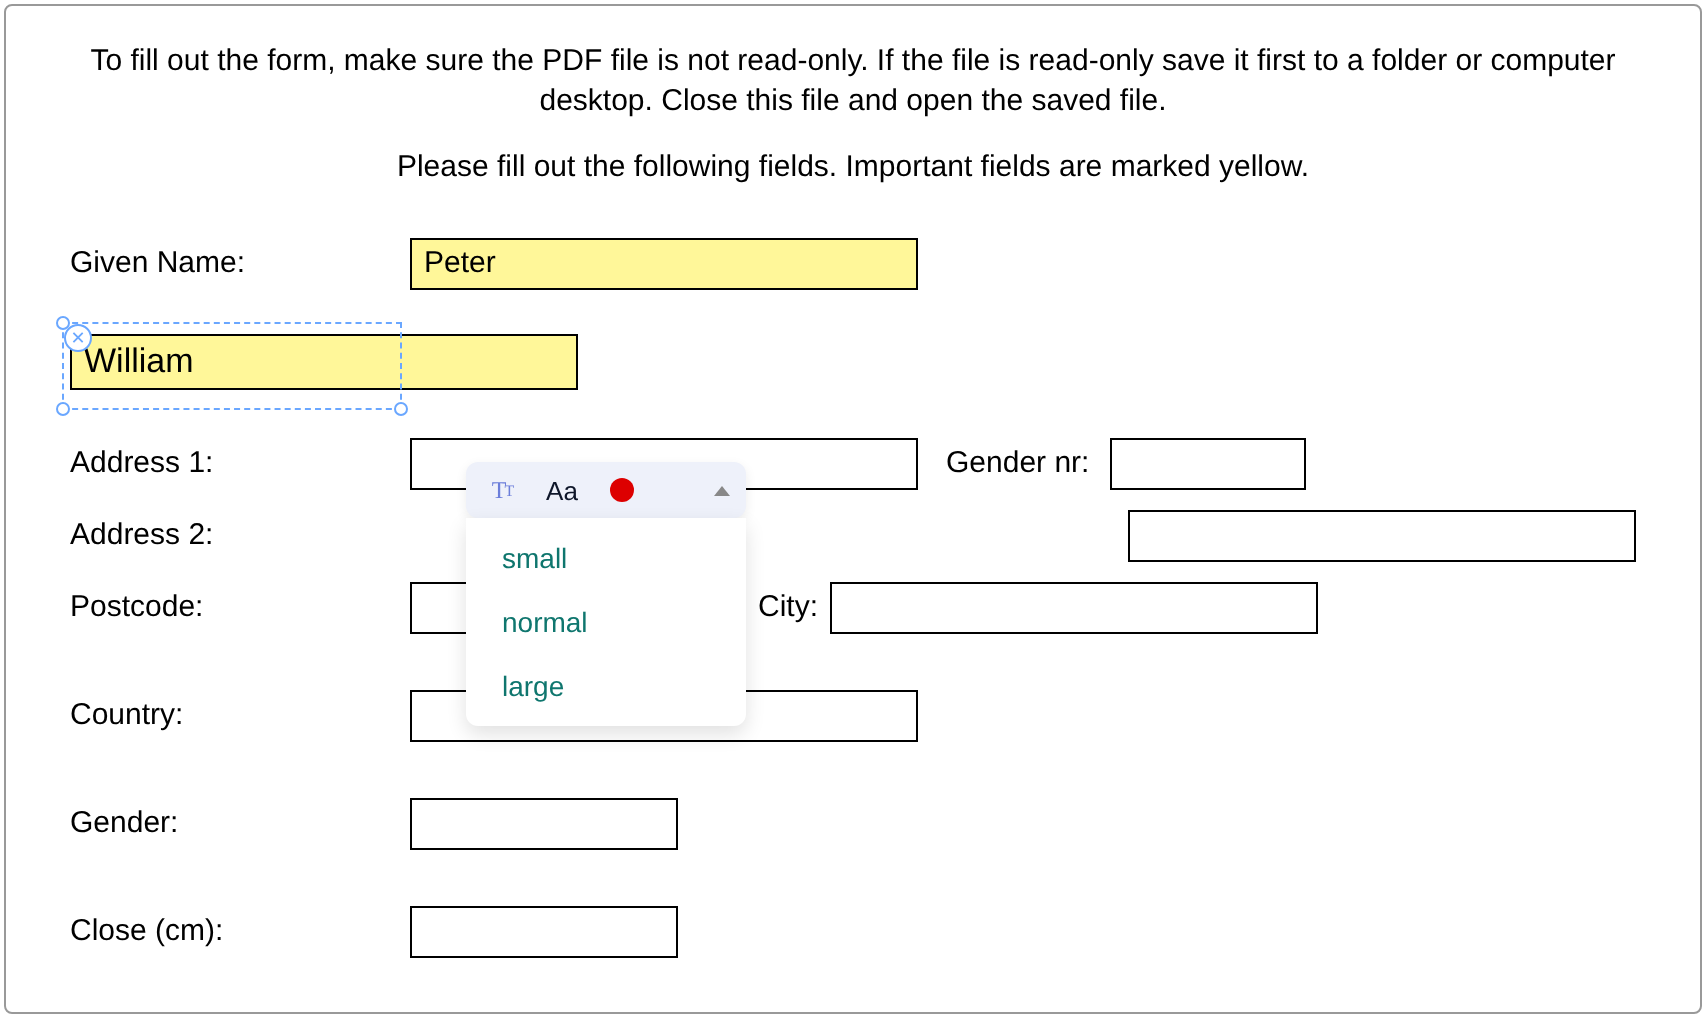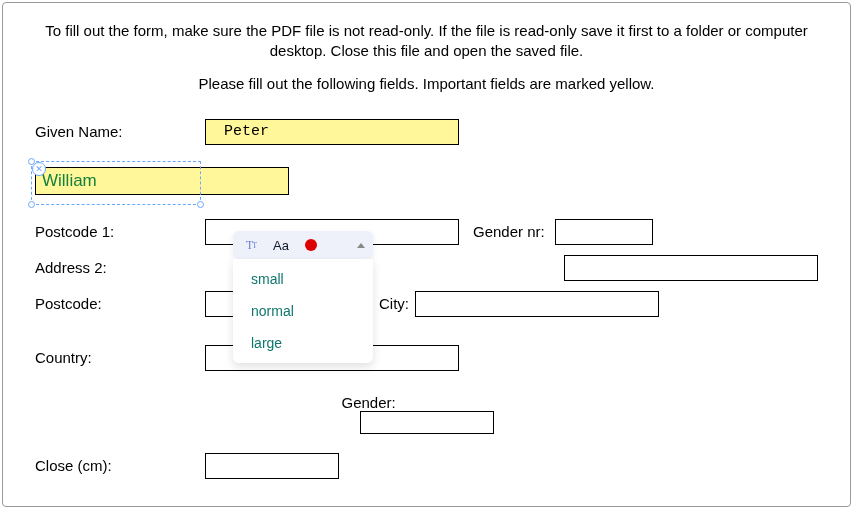--- a/index.html
+++ b/index.html
@@ -22,22 +22,22 @@
     .instructions p { line-height: 1.35; margin-bottom: 12px; text-align: center; }
     .form-rows { margin-top: 20px; position: relative; }
     .row { display: flex; align-items: center; height: 28px; margin-bottom: 0; }
     .row.tall { height: 36px; margin-bottom: 16px; }
     .row.med  { height: 36px; margin-bottom: 12px; }
     .label { width: 170px; }
     .text-input {
       height: 26px;
       border: 1px solid #000;
       background: #fff;
-      padding: 2px 18px;
-      font-family: Liberation Mono, monospace;
+      padding: 2px 6px;
+      font-family: Liberation Sans, sans-serif;
       font-size: 15px;
     }
     .text-input.yellow { background: #fdfd96; background: #fff799; }
     .w1 { width: 254px; }
     .wshort { width: 134px; }
     .whouse { width: 98px; }
     .wcity { width: 244px; }
     .second-label { margin: 0 10px 0 14px; }
 
     
@@ -56,21 +56,21 @@
     .sel-box .h-nw { left: -4px; top: -4px; }
     .sel-box .h-sw { left: -4px; bottom: -4px; }
     .sel-box .h-se { right: -4px; bottom: -4px; }
     .sel-box .h-ne {
       right: -7px; top: -7px;
       width: 14px; height: 14px; border-radius: 50%;
       background: #fff; border: 1px solid #6aa7ff;
       display: flex; align-items: center; justify-content: center;
       font-size: 9px; color: #6aa7ff;
     }
-    .sel-text { color: #15803d; font-size: 17px; font-family: Arial; background: transparent; border: none; outline: none; width: 150px; }
+    .sel-text { color: #000000; font-size: 17px; font-family: Arial; background: transparent; border: none; outline: none; width: 150px; }
     .yellow-cell { background: #fff799; border: 1px solid #000; width: 254px; height: 28px; padding: 2px 6px; display: flex; align-items: center; }
 
     
     .toolbar {
       position: absolute;
       left: 230px; top: 228px;
       width: 140px;
       background: #eef1fa;
       border-radius: 6px;
       box-shadow: 0 2px 6px rgba(0,0,0,0.08);
@@ -125,21 +125,21 @@
         <div class="sel-box">
           <div class="handle h-nw"></div>
           <div class="handle h-sw"></div>
           <div class="handle h-se"></div>
           <div class="h-ne">✕</div>
         </div>
       </div>
     </div>
 
     <div class="row" style="margin-bottom:8px;">
-      <div class="label">Postcode 1:</div>
+      <div class="label">Address 1:</div>
       <input class="text-input w1" value="" style="">
       <span class="second-label">Gender nr:</span>
       <input class="text-input whouse" value="" style="">
     </div>
 
     <div class="row" style="margin-bottom:8px;justify-content:space-between;">
       <div class="label">Address 2:</div>
       <input class="text-input w1" value="" style="">
     </div>
 
@@ -150,21 +150,21 @@
       <span>City:</span>
       <span style="width:6px"></span>
       <input class="text-input wcity" value="" style="">
     </div>
 
     <div class="row med" style="margin-bottom:18px;">
       <div class="label">Country:</div>
       <input class="text-input w1" value="" style="">
     </div>
 
-    <div class="row med" style="margin-bottom:18px;flex-direction:column;">
+    <div class="row med" style="margin-bottom:18px;">
       <div class="label">Gender:</div>
       <input class="text-input wshort" value="" style="">
     </div>
 
     <div class="row med">
       <div class="label">Close (cm):</div>
       <input class="text-input wshort" value="" style="">
     </div>
 
   </div>

